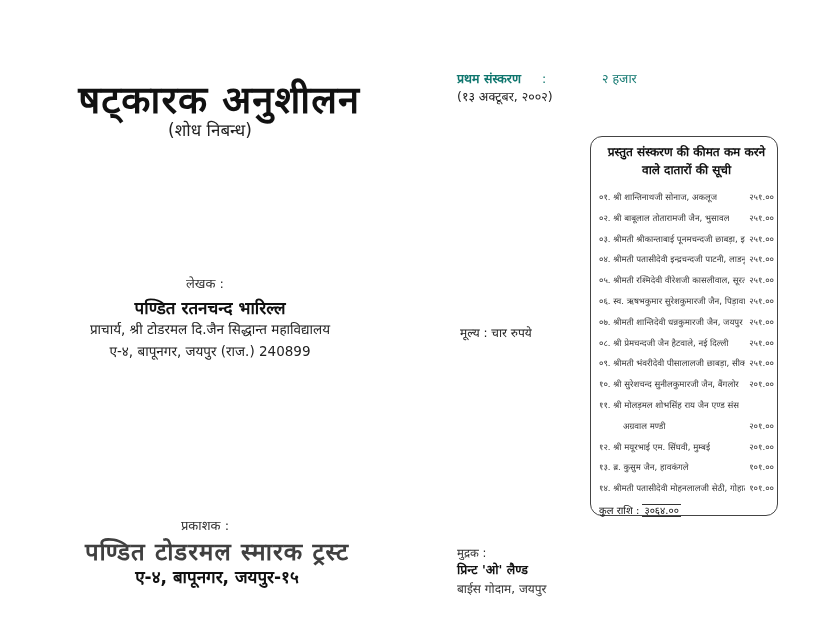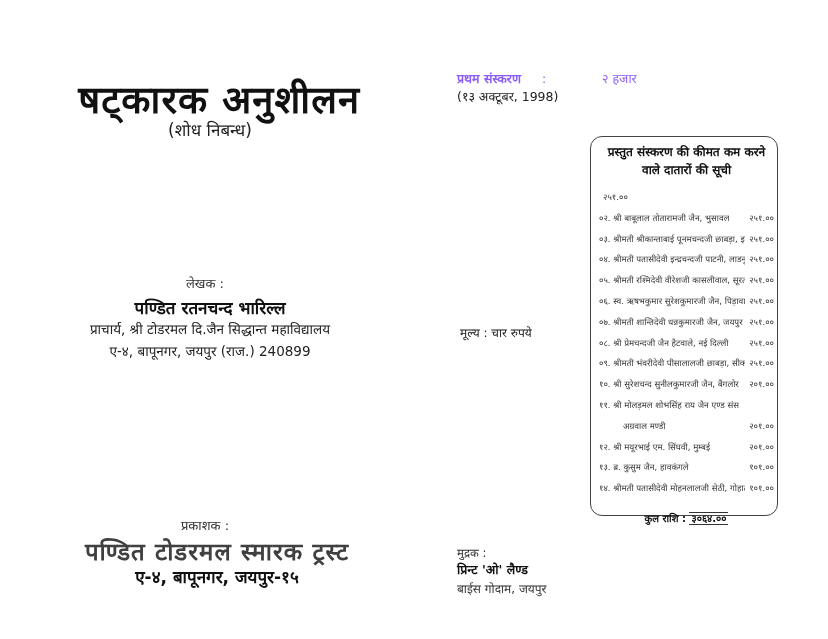--- a/index.html
+++ b/index.html
@@ -16,21 +16,21 @@
   #author-label { left:150px; top:274px; width:110px; font-size:13px; color:#333; }
   #author-name { left:70px; top:296px; width:280px; font-size:17px; font-weight:bold; color:#111; }
   #author-line1 { left:64px; top:320px; width:292px; font-size:13.5px; color:#222; }
   #author-line2 { left:64px; top:342px; width:292px; font-size:13.5px; color:#222; }
 
   #publisher-label { left:150px; top:516px; width:110px; font-size:13px; color:#333; }
   #publisher-name { left:72px; top:534px; width:290px; font-size:24px; font-weight:bold; letter-spacing:1px; color:#404040; }
   #publisher-address { left:72px; top:565px; width:290px; font-size:17px; font-weight:bold; color:#111; }
 
   
-  #edition { left:457px; top:70px; font-size:12.5px; color:#8b5cf6; }
+  #edition { left:457px; top:70px; font-size:12.5px; color:#0f766e; }
   #edition .lbl { font-weight:bold; display:inline-block; width:85px; }
   #edition .colon { display:inline-block; width:60px; }
   #edition-date { left:457px; top:88px; font-size:12.5px; color:#222; }
 
   #price { left:460px; top:324px; font-size:12px; color:#222; }
   #price b { font-weight:normal; }
 
   #printer-label { left:457px; top:545px; font-size:11.5px; color:#333; }
   #printer-name { left:457px; top:561px; font-size:12.5px; font-weight:bold; color:#111; }
   #printer-address { left:457px; top:580px; font-size:12px; color:#333; }
@@ -40,52 +40,53 @@
     left:590px; top:136px; width:188px; height:380px;
     border:1.5px solid #444; border-radius:12px; box-sizing:border-box;
     padding:6px 3px 6px 8px;
   }
   #donor-title { font-size:12px; font-weight:bold; text-align:center; line-height:18px; color:#111; }
   #donor-list { margin-top:8px; }
   .donor-row { display:flex; justify-content:space-between; font-size:8.5px; line-height:20.8px; color:#333; white-space:nowrap; }
   .donor-row .nm { overflow:hidden; }
   .donor-row .amt { padding-left:4px; }
   .donor-row.indent .nm { padding-left:24px; }
-  #donor-total { text-align:center; font-size:10px; font-weight:bold; margin-top:12px; line-height:16px; color:#111; }
+  #donor-total { text-align:left; font-size:10px; font-weight:normal; margin-top:4px; line-height:16px; color:#111; }
   #donor-total .val { border-top:1px solid #333; border-bottom:1px solid #333; padding:0 2px; }
 </style>
 </head>
 <body>
 
 <div id="title" class="abs center">षट्कारक अनुशीलन</div>
 <div id="subtitle" class="abs center">(शोध निबन्ध)</div>
 
 <div id="author-label" class="abs center">लेखक :</div>
 <div id="author-name" class="abs center">पण्डित रतनचन्द भारिल्ल</div>
 <div id="author-line1" class="abs center">प्राचार्य, श्री टोडरमल दि.जैन सिद्धान्त महाविद्यालय</div>
 <div id="author-line2" class="abs center">ए-४, बापूनगर, जयपुर (राज.) 240899</div>
 
 <div id="publisher-label" class="abs center">प्रकाशक :</div>
 <div id="publisher-name" class="abs center">पण्डित टोडरमल स्मारक ट्रस्ट</div>
 <div id="publisher-address" class="abs center">ए-४, बापूनगर, जयपुर-१५</div>
 
 <div id="edition" class="abs">
   <span class="lbl">प्रथम संस्करण</span><span class="colon">:</span><span>२ हजार</span>
 </div>
-<div id="edition-date" class="abs">(१३ अक्टूबर, 1998)</div>
+<div id="edition-date" class="abs">(१३ अक्टूबर, २००२)</div>
 
 <div id="price" class="abs">
   <span>मूल्य :</span>
   <b>चार रुपये</b>
 </div>
 
 <div id="donor-box" class="abs">
   <div id="donor-title">प्रस्तुत संस्करण की कीमत कम करने वाले दातारों की सूची</div>
   <div id="donor-list">
       <div class="donor-row">
+        <span class="nm">०१. श्री शान्तिनाथजी सोनाज, अकलूज</span>
         <span class="amt">२५१.००</span>
       </div>
       <div class="donor-row">
         <span class="nm">०२. श्री बाबूलाल तोतारामजी जैन, भुसावल</span>
         <span class="amt">२५१.००</span>
       </div>
       <div class="donor-row">
         <span class="nm">०३. श्रीमती श्रीकान्ताबाई पूनमचन्दजी छाबड़ा, इन्दौर</span>
         <span class="amt">२५१.००</span>
       </div>

